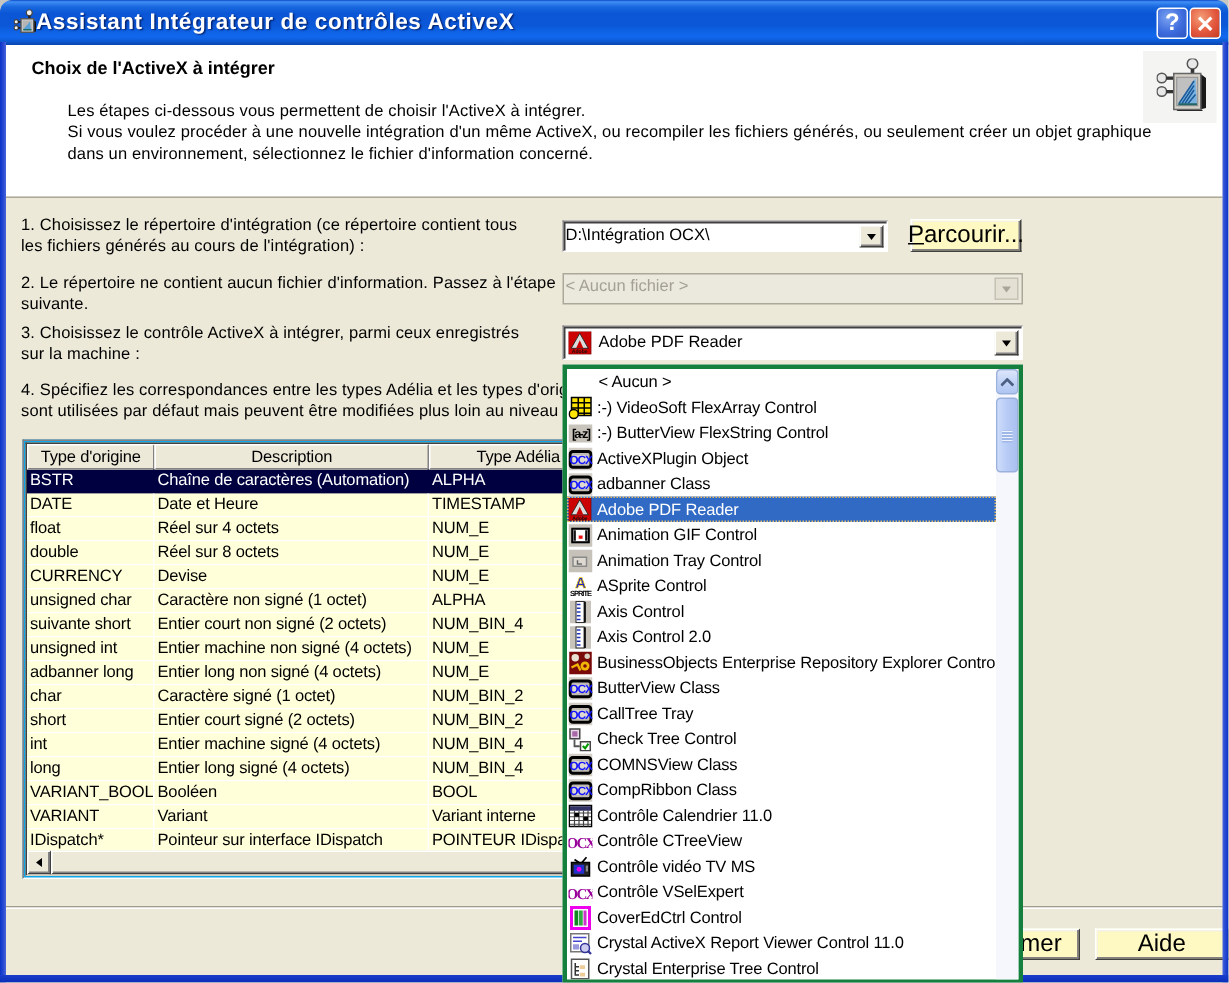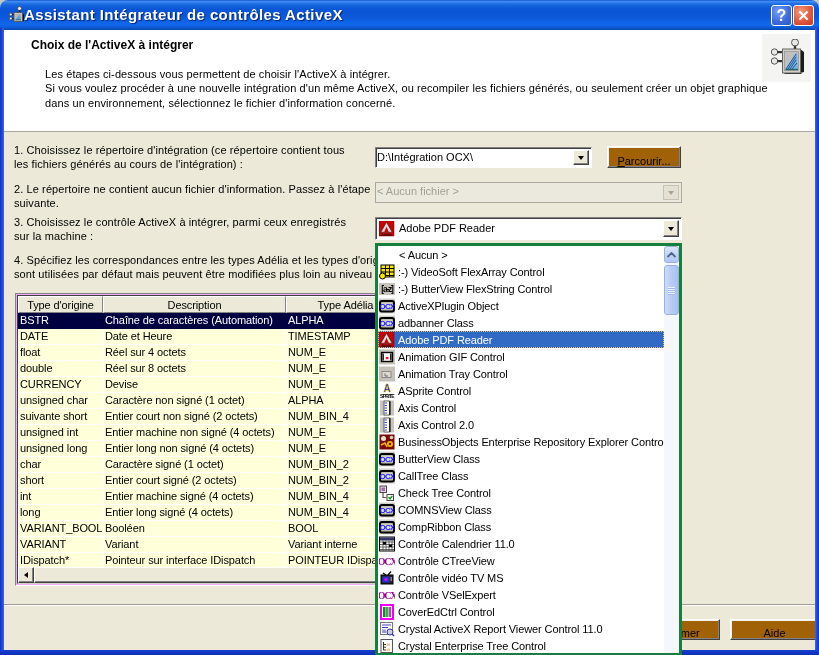--- a/index.html
+++ b/index.html
@@ -7,38 +7,38 @@
 .bl{position:absolute;left:0;top:28px;width:4px;bottom:0;background:linear-gradient(90deg,#0a32c8,#2a4cd2 60%,#4a66dd)}
 .br{position:absolute;left:815px;top:28px;width:4px;bottom:0;background:linear-gradient(90deg,#4a66dd,#2a4cd2 40%,#0a32c8)}
 .bb{position:absolute;left:0;bottom:0;width:819px;height:5px;background:linear-gradient(180deg,#1a3ecc,#0a2eb8)}
 .titlebar{position:absolute;left:0;top:0;width:819px;height:30px;border-radius:8px 8px 0 0;background:linear-gradient(180deg,#0d47c8 0%,#3f90f5 4%,#2e7ceb 9%,#1767de 16%,#0b56d6 30%,#0b57d8 55%,#0f63e6 72%,#1168ee 82%,#0d5ad2 92%,#0845ab 100%)}
 .ticon{position:absolute;left:9px;top:6px}
 .ttext{position:absolute;left:24px;top:6px;font-size:15px;font-weight:bold;color:#fff;text-shadow:1px 1px 1px rgba(0,10,60,.7);letter-spacing:0.4px}
 .capbtn{position:absolute;top:5px;width:21px;height:21px;border-radius:3px;border:1px solid #fff;display:flex;align-items:center;justify-content:center;color:#fff;font-weight:bold}
 .bhelp{left:771px;background:radial-gradient(circle at 35% 30%,#7aa2f0 0%,#3e6cdd 55%,#2c55c0 100%);font-size:16px}
 .bclose{left:793px;background:radial-gradient(circle at 35% 30%,#f49d77 0%,#e2573d 55%,#c63a20 100%);font-size:15px;font-weight:bold}
 .hdr{position:absolute;left:4px;top:30px;width:811px;height:101px;background:#fff}
-.hdr .b{position:absolute;left:27px;top:8px;font-weight:bold;font-size:12px}
+.hdr .b{position:absolute;left:17px;top:8px;font-weight:bold;font-size:12px}
 .hdr .p{position:absolute;left:41px;top:37px;line-height:14.3px;font-size:11px;letter-spacing:0.1px}
 .hsep{position:absolute;left:4px;top:131px;width:811px;height:1px;background:#aca899}
 .hicsq{position:absolute;left:758px;top:4px;width:49px;height:48px;background:#f4f4f2}
 .lbl{position:absolute;left:14px;line-height:14.4px;letter-spacing:0.1px}
 .sunk{border:1px solid;border-color:#848284 #fff #fff #848284;box-shadow:inset 1px 1px 0 #404040;background:#fff}
 .combo1{position:absolute;left:375px;top:147px;width:217px;height:21px}
 .combo2{position:absolute;left:375px;top:182px;width:307px;height:21px;border:1px solid #aca899;background:#ebe9dd;color:#a4a095}
 .combo3{position:absolute;left:375px;top:217px;width:307px;height:23px}
 .cbtxt{position:absolute;left:1px;top:3px}
 .dbtn{position:absolute;right:2px;top:2px;bottom:2px;width:16px;background:#ece9d8;border:1px solid;border-color:#fff #404040 #404040 #fff;box-shadow:inset -1px -1px 0 #848284;display:flex;align-items:center;justify-content:center}
 .dbtn2{position:absolute;right:2px;top:2px;bottom:2px;width:16px;background:#e4e1d4;border:1px solid #c6c3b5;display:flex;align-items:center;justify-content:center}
 .tri{width:0;height:0;border-left:3.5px solid transparent;border-right:3.5px solid transparent;border-top:4px solid #000}
 .trig{width:0;height:0;border-left:3.5px solid transparent;border-right:3.5px solid transparent;border-top:4px solid #a8a498}
-.btn{position:absolute;height:22px;background:#a16207;border:1px solid;border-color:#fff #404040 #404040 #fff;box-shadow:inset -1px -1px 0 #848284,inset 1px 1px 0 #f4f1e6;display:flex;align-items:flex-end;justify-content:center;font-size:11px}
+.btn{position:absolute;height:22px;background:#fef9c3;border:1px solid;border-color:#fff #404040 #404040 #fff;box-shadow:inset -1px -1px 0 #848284,inset 1px 1px 0 #f4f1e6;display:flex;align-items:center;justify-content:center;font-size:16px}
 .groove{position:absolute;left:4px;top:604px;width:811px;height:2px;border-top:1px solid #9e9c8e;border-bottom:1px solid #fff}
 
-.grid{position:absolute;left:15px;top:293px;width:646px;height:293px;border:1px solid;border-color:#848284 #fff #fff #848284;background:#f0abfc}
+.grid{position:absolute;left:15px;top:293px;width:646px;height:293px;border:1px solid;border-color:#848284 #fff #fff #848284;background:#0ea5e9}
 .gi{position:absolute;left:1px;top:1px;right:1px;bottom:1px;border:1px solid;border-color:#404040 #d4d0c8 #d4d0c8 #404040;overflow:hidden;background:#ffffd9}
 .thr{display:flex;height:17px;background:#ece9d8}
 .th{border:1px solid;border-color:#fff #848284 #848284 #fff;display:flex;align-items:center;justify-content:center;background:#ece9d8;letter-spacing:-0.1px}
 .tr{display:flex;height:16px;background:#ffffd9;border-bottom:1px solid #fff}
 .tr>div{padding:1px 0 0 2px;white-space:nowrap;overflow:hidden;border-right:1px solid #fff;letter-spacing:-0.1px}
 .c1{width:85px}.c2{width:183px}.c3{width:119px}.c4{flex:1;border-right:none!important}
 .tr.sel{background:#000040;color:#fff;border-bottom-color:#000040}
 .tr.sel>div{border-right-color:#000040}
 .hscroll{position:absolute;left:0;bottom:0;height:16px;right:0;background:#f3f1e4}
 .harr{position:absolute;left:0;top:0;width:16px;height:16px;background:#ece9d8;border:1px solid;border-color:#fff #404040 #404040 #fff;box-shadow:inset -1px -1px 0 #848284;display:flex;align-items:center;justify-content:center}
@@ -160,21 +160,21 @@
           <div class="c3">NUM_BIN_4</div>
           <div class="c4"></div>
         </div>
 <div class="tr">
           <div class="c1">unsigned int</div>
           <div class="c2">Entier machine non signé (4 octets)</div>
           <div class="c3">NUM_E</div>
           <div class="c4"></div>
         </div>
 <div class="tr">
-          <div class="c1">unsigned long</div>
+          <div class="c1">adbanner long</div>
           <div class="c2">Entier long non signé (4 octets)</div>
           <div class="c3">NUM_E</div>
           <div class="c4"></div>
         </div>
 <div class="tr">
           <div class="c1">char</div>
           <div class="c2">Caractère signé (1 octet)</div>
           <div class="c3">NUM_BIN_2</div>
           <div class="c4"></div>
         </div>
@@ -335,21 +335,21 @@
         </svg>
         <span>ButterView Class</span>
       </div>
 <div class="ddr">
         <svg class="ic" width="16" height="16" viewBox="0 0 16 16">
           <rect x="0" y="0.5" width="16" height="15" fill="#d4d0c8"></rect>
           <rect x="1" y="3" width="14" height="10.5" fill="#c0bcb4" stroke="#000" stroke-width="2" rx="2"></rect>
           <rect x="3" y="5.5" width="10" height="5.5" fill="#dedad2"></rect>
           <text x="8" y="11" font-size="8" font-weight="bold" fill="#1414ff" text-anchor="middle" font-family="Liberation Sans" letter-spacing="-0.8">OCX</text>
         </svg>
-        <span>CallTree Class</span>
+        <span>CallTree Tray</span>
       </div>
 <div class="ddr">
         <svg class="ic" width="16" height="16" viewBox="0 0 16 16">
           <rect x="1" y="1" width="6.5" height="6.5" fill="#e8d8e8" stroke="#444" stroke-width="1"></rect>
           <rect x="2.5" y="2.5" width="3.5" height="3.5" fill="#a868a8"></rect>
           <path d="M4 8 V12.5 H7.5" stroke="#555" stroke-width="1.2" fill="none"></path>
           <rect x="8" y="9.5" width="6.5" height="6" fill="#fff" stroke="#444" stroke-width="1"></rect>
           <path d="M9.5 12.3 l1.6 1.6 L13.3 10.8" stroke="#090" stroke-width="1.4" fill="none"></path>
         </svg>
         <span>Check Tree Control</span>

